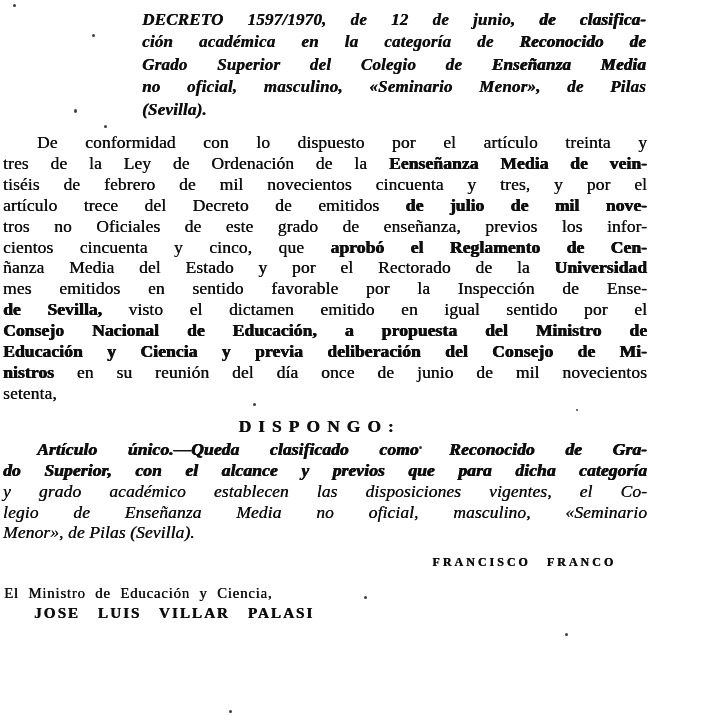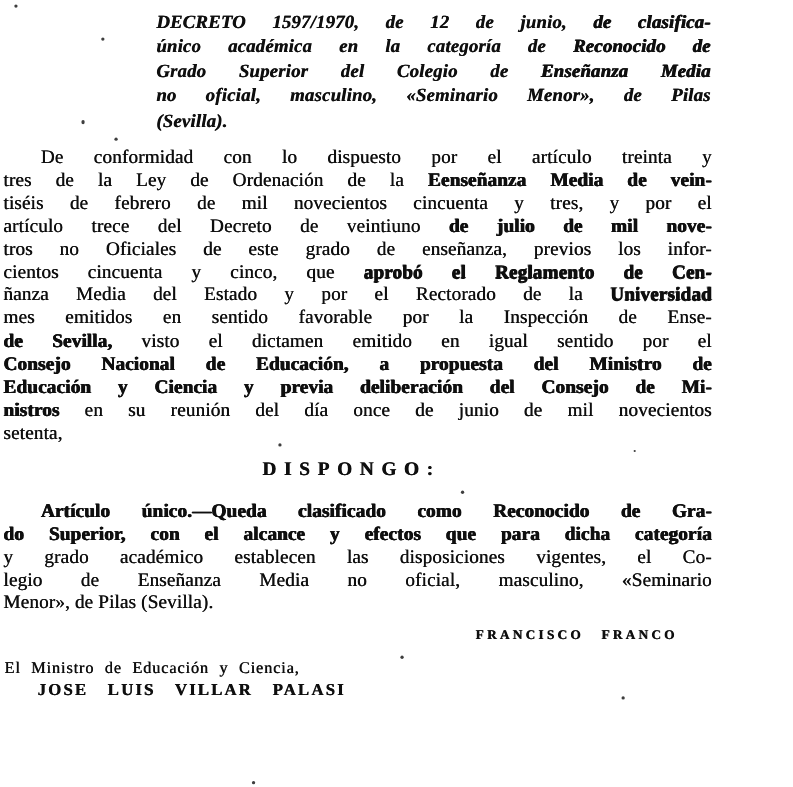--- a/index.html
+++ b/index.html
@@ -39,21 +39,21 @@
   .heading {
     margin-top: 12px;
     text-align: center;
     font-weight: 700;
     font-size: 17.5px;
     letter-spacing: 7px;
     padding-right: 26px;
     text-shadow: 0.5px 0 currentColor;
     padding-left: 11px;
   }
-  .p2 { margin: 17px 7px 0 3px; }
+  .p2 { margin: 2px 7px 0 3px; font-style: italic; }
   .p3 { margin: 26px 7px 0 3px; }
 
   .sig {
     margin: 12px 38px 0 0;
     text-align: right;
     font-weight: 700;
     font-size: 12px;
     letter-spacing: 3px;
     word-spacing: 10px;
     text-shadow: 0.5px 0 currentColor;
@@ -71,47 +71,47 @@
   }
   .speck { position: absolute; background: #1c1c1c; border-radius: 50%; opacity: 0.85; }
 </style>
 </head>
 <body>
 
 <div class="page">
 
   <div class="title">
       <div class="ln jt"><span>DECRETO 1597/1970, de 12 de junio, </span><span class="b">de clasifica-</span></div>
-      <div class="ln jt"><span>único académica en la categoría de </span><span class="b">Reconocido de</span></div>
+      <div class="ln jt"><span>ción académica en la categoría de </span><span class="b">Reconocido de</span></div>
       <div class="ln jt"><span>Grado Superior del Colegio de </span><span class="b">Enseñanza Media</span></div>
       <div class="ln jt"><span>no oficial, masculino, «Seminario Menor», de Pilas</span></div>
       <div class="ln"><span>(Sevilla).</span></div>
     </div>
 
   <div class="body-text p1">
       <div class="ln jt ind"><span>De conformidad con lo dispuesto por el artículo treinta y</span></div>
       <div class="ln jt"><span>tres de la Ley de Ordenación de la </span><span class="b">Eenseñanza Media de vein-</span></div>
       <div class="ln jt"><span>tiséis de febrero de mil novecientos cincuenta y tres, y por el</span></div>
-      <div class="ln jt"><span>artículo trece del Decreto de veintiuno </span><span class="b">de julio de mil nove-</span></div>
+      <div class="ln jt"><span>artículo trece del Decreto de emitidos </span><span class="b">de julio de mil nove-</span></div>
       <div class="ln jt"><span>tros no Oficiales de este grado de enseñanza, previos los infor-</span></div>
       <div class="ln jt"><span>cientos cincuenta y cinco, que </span><span class="b">aprobó el Reglamento de Cen-</span></div>
       <div class="ln jt"><span>ñanza Media del Estado y por el Rectorado de la </span><span class="b">Universidad</span></div>
       <div class="ln jt"><span>mes emitidos en sentido favorable por la Inspección de Ense-</span></div>
       <div class="ln jt"><span class="b">de Sevilla,</span><span> visto el dictamen emitido en igual sentido por el</span></div>
       <div class="ln jt"><span class="b">Consejo Nacional de Educación, a propuesta del Ministro de</span></div>
       <div class="ln jt"><span class="b">Educación y Ciencia y previa deliberación del Consejo de Mi-</span></div>
       <div class="ln jt"><span class="b">nistros</span><span> en su reunión del día once de junio de mil novecientos</span></div>
       <div class="ln"><span>setenta,</span></div>
     </div>
 
   <div class="heading">DISPONGO:</div>
 
   <div class="body-text p2">
       <div class="ln jt ind"><span class="b">Artículo único.—Queda clasificado como Reconocido de Gra-</span></div>
-      <div class="ln jt"><span class="b">do Superior, con el alcance y efectos que para dicha categoría</span></div>
+      <div class="ln jt"><span class="b">do Superior, con el alcance y previos que para dicha categoría</span></div>
       <div class="ln jt"><span>y grado académico establecen las disposiciones vigentes, el Co-</span></div>
       <div class="ln jt"><span>legio de Enseñanza Media no oficial, masculino, «Seminario</span></div>
       <div class="ln"><span>Menor», de Pilas (Sevilla).</span></div>
     </div>
 
 
   <div class="sig">FRANCISCO FRANCO</div>
 
   <div class="minister">
     <div class="role ln">El Ministro de Educación y Ciencia,</div>

